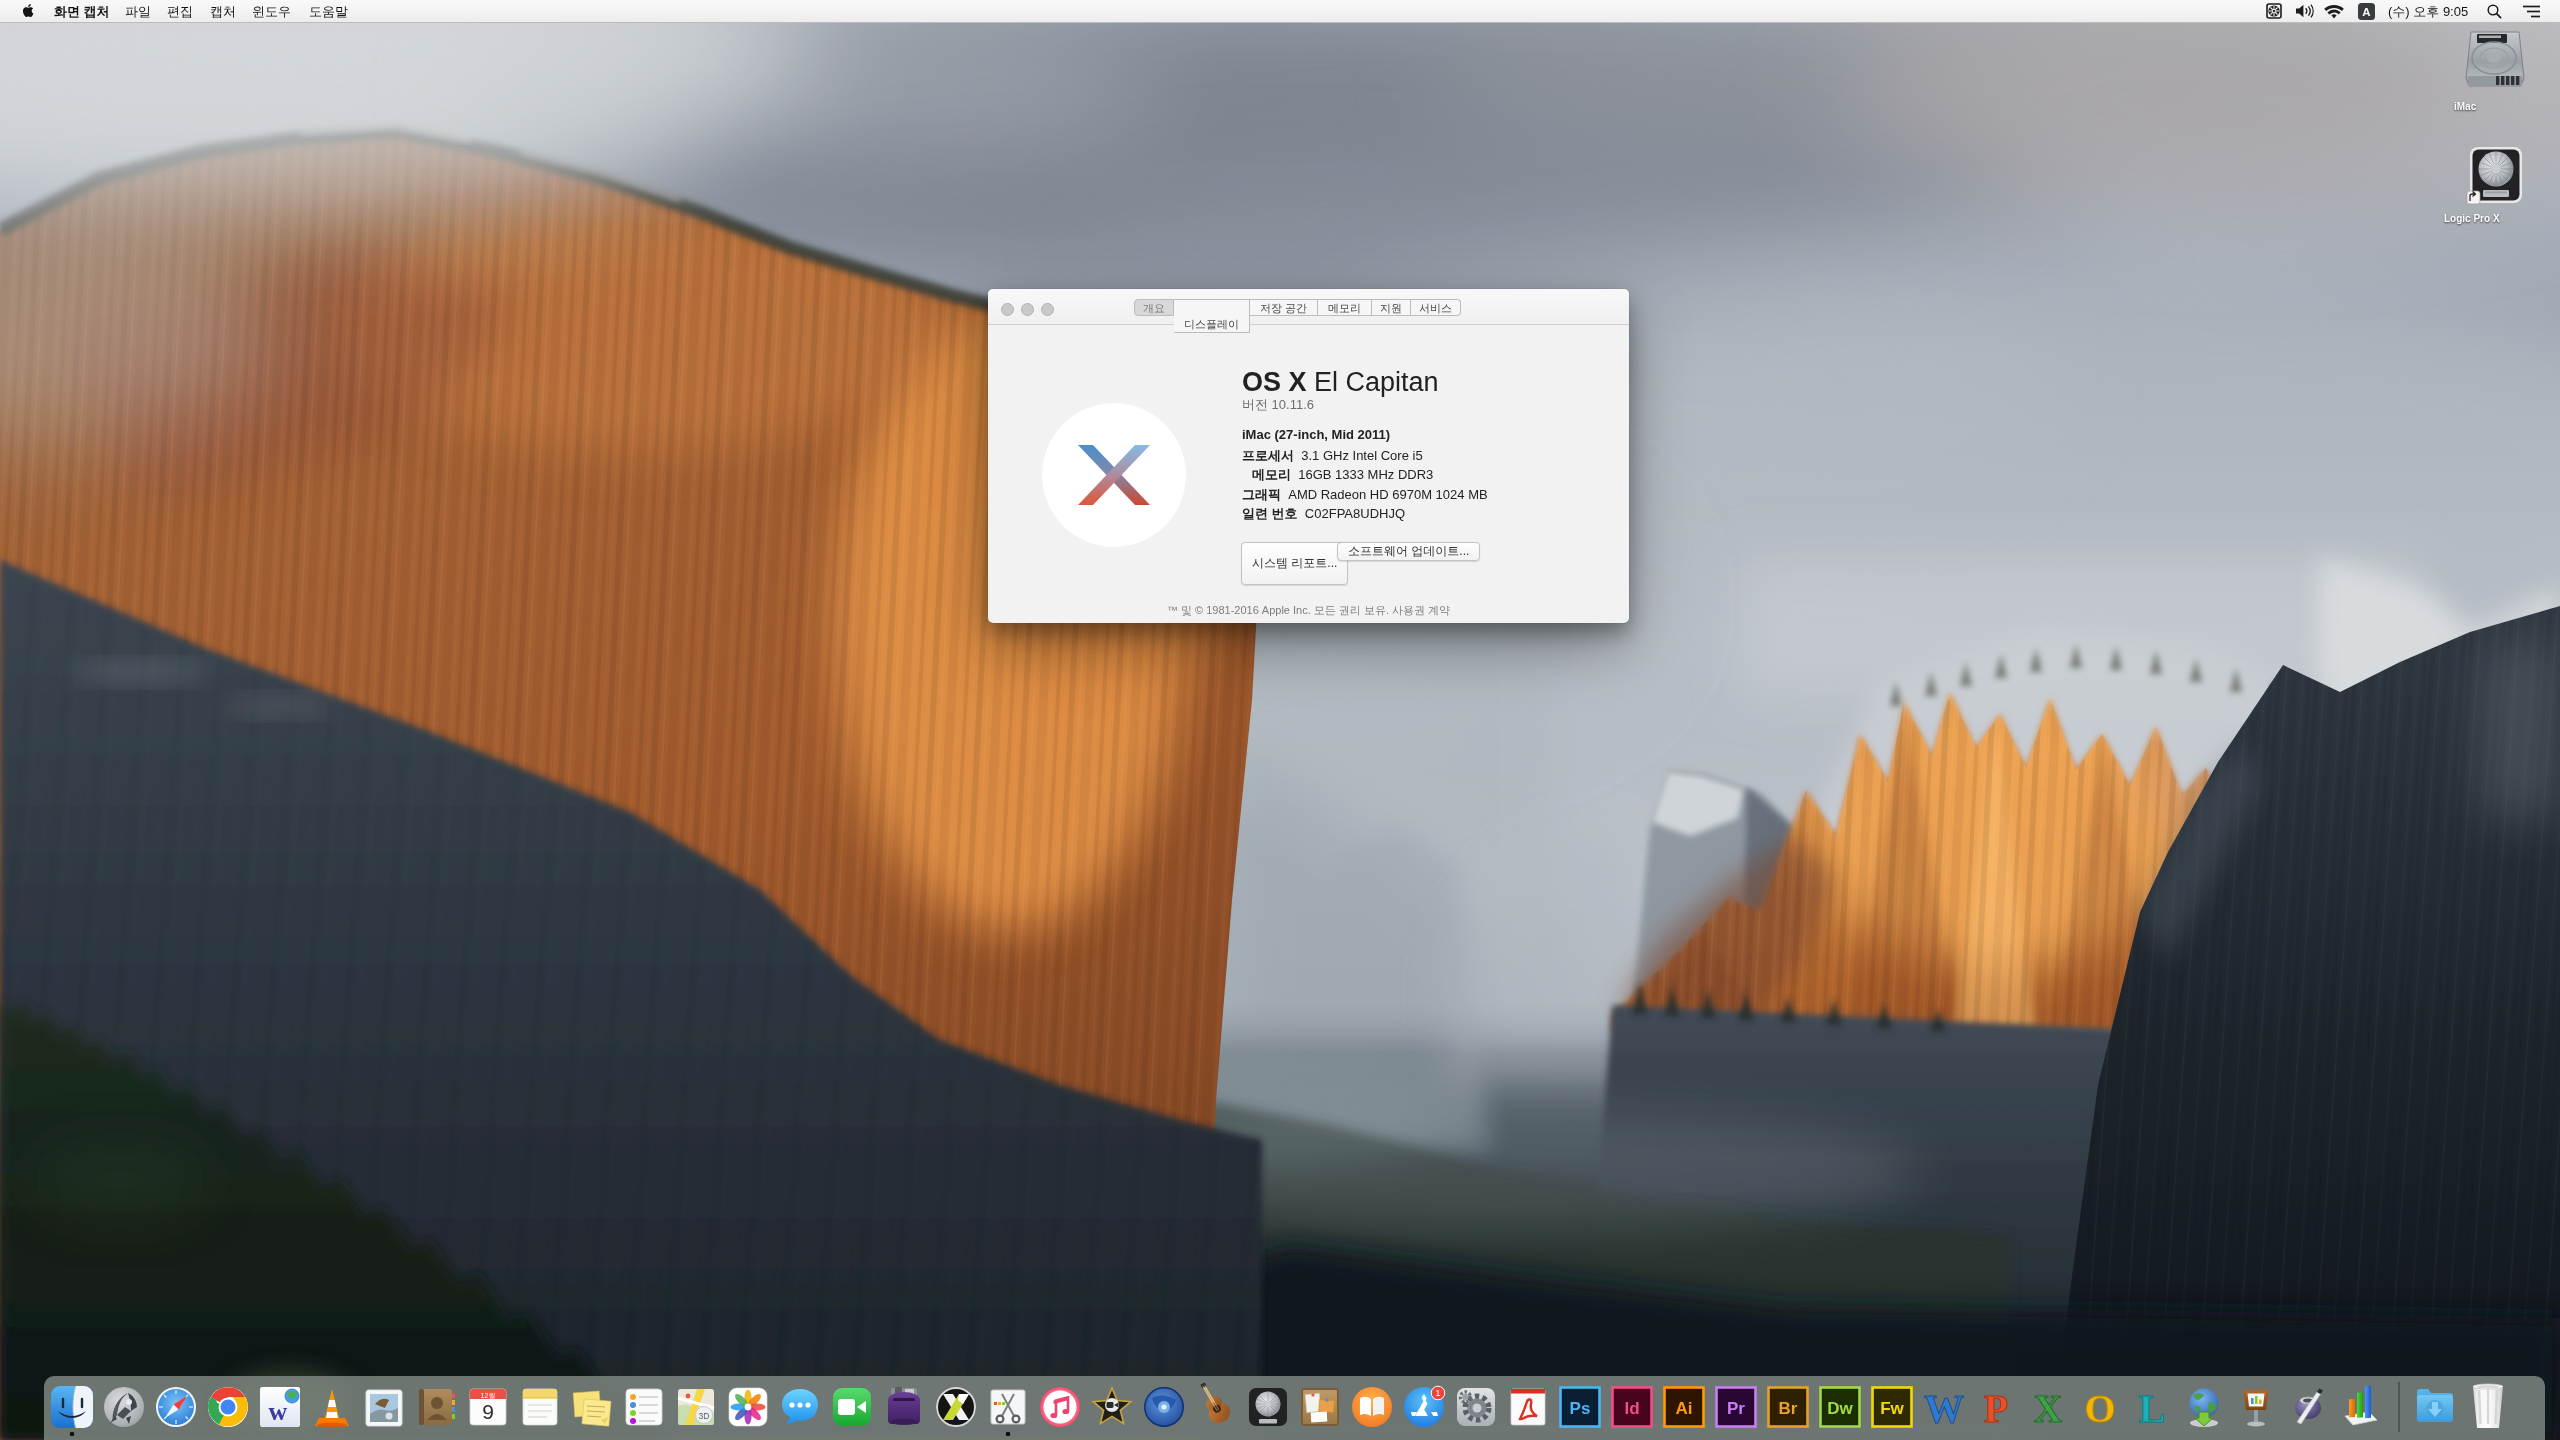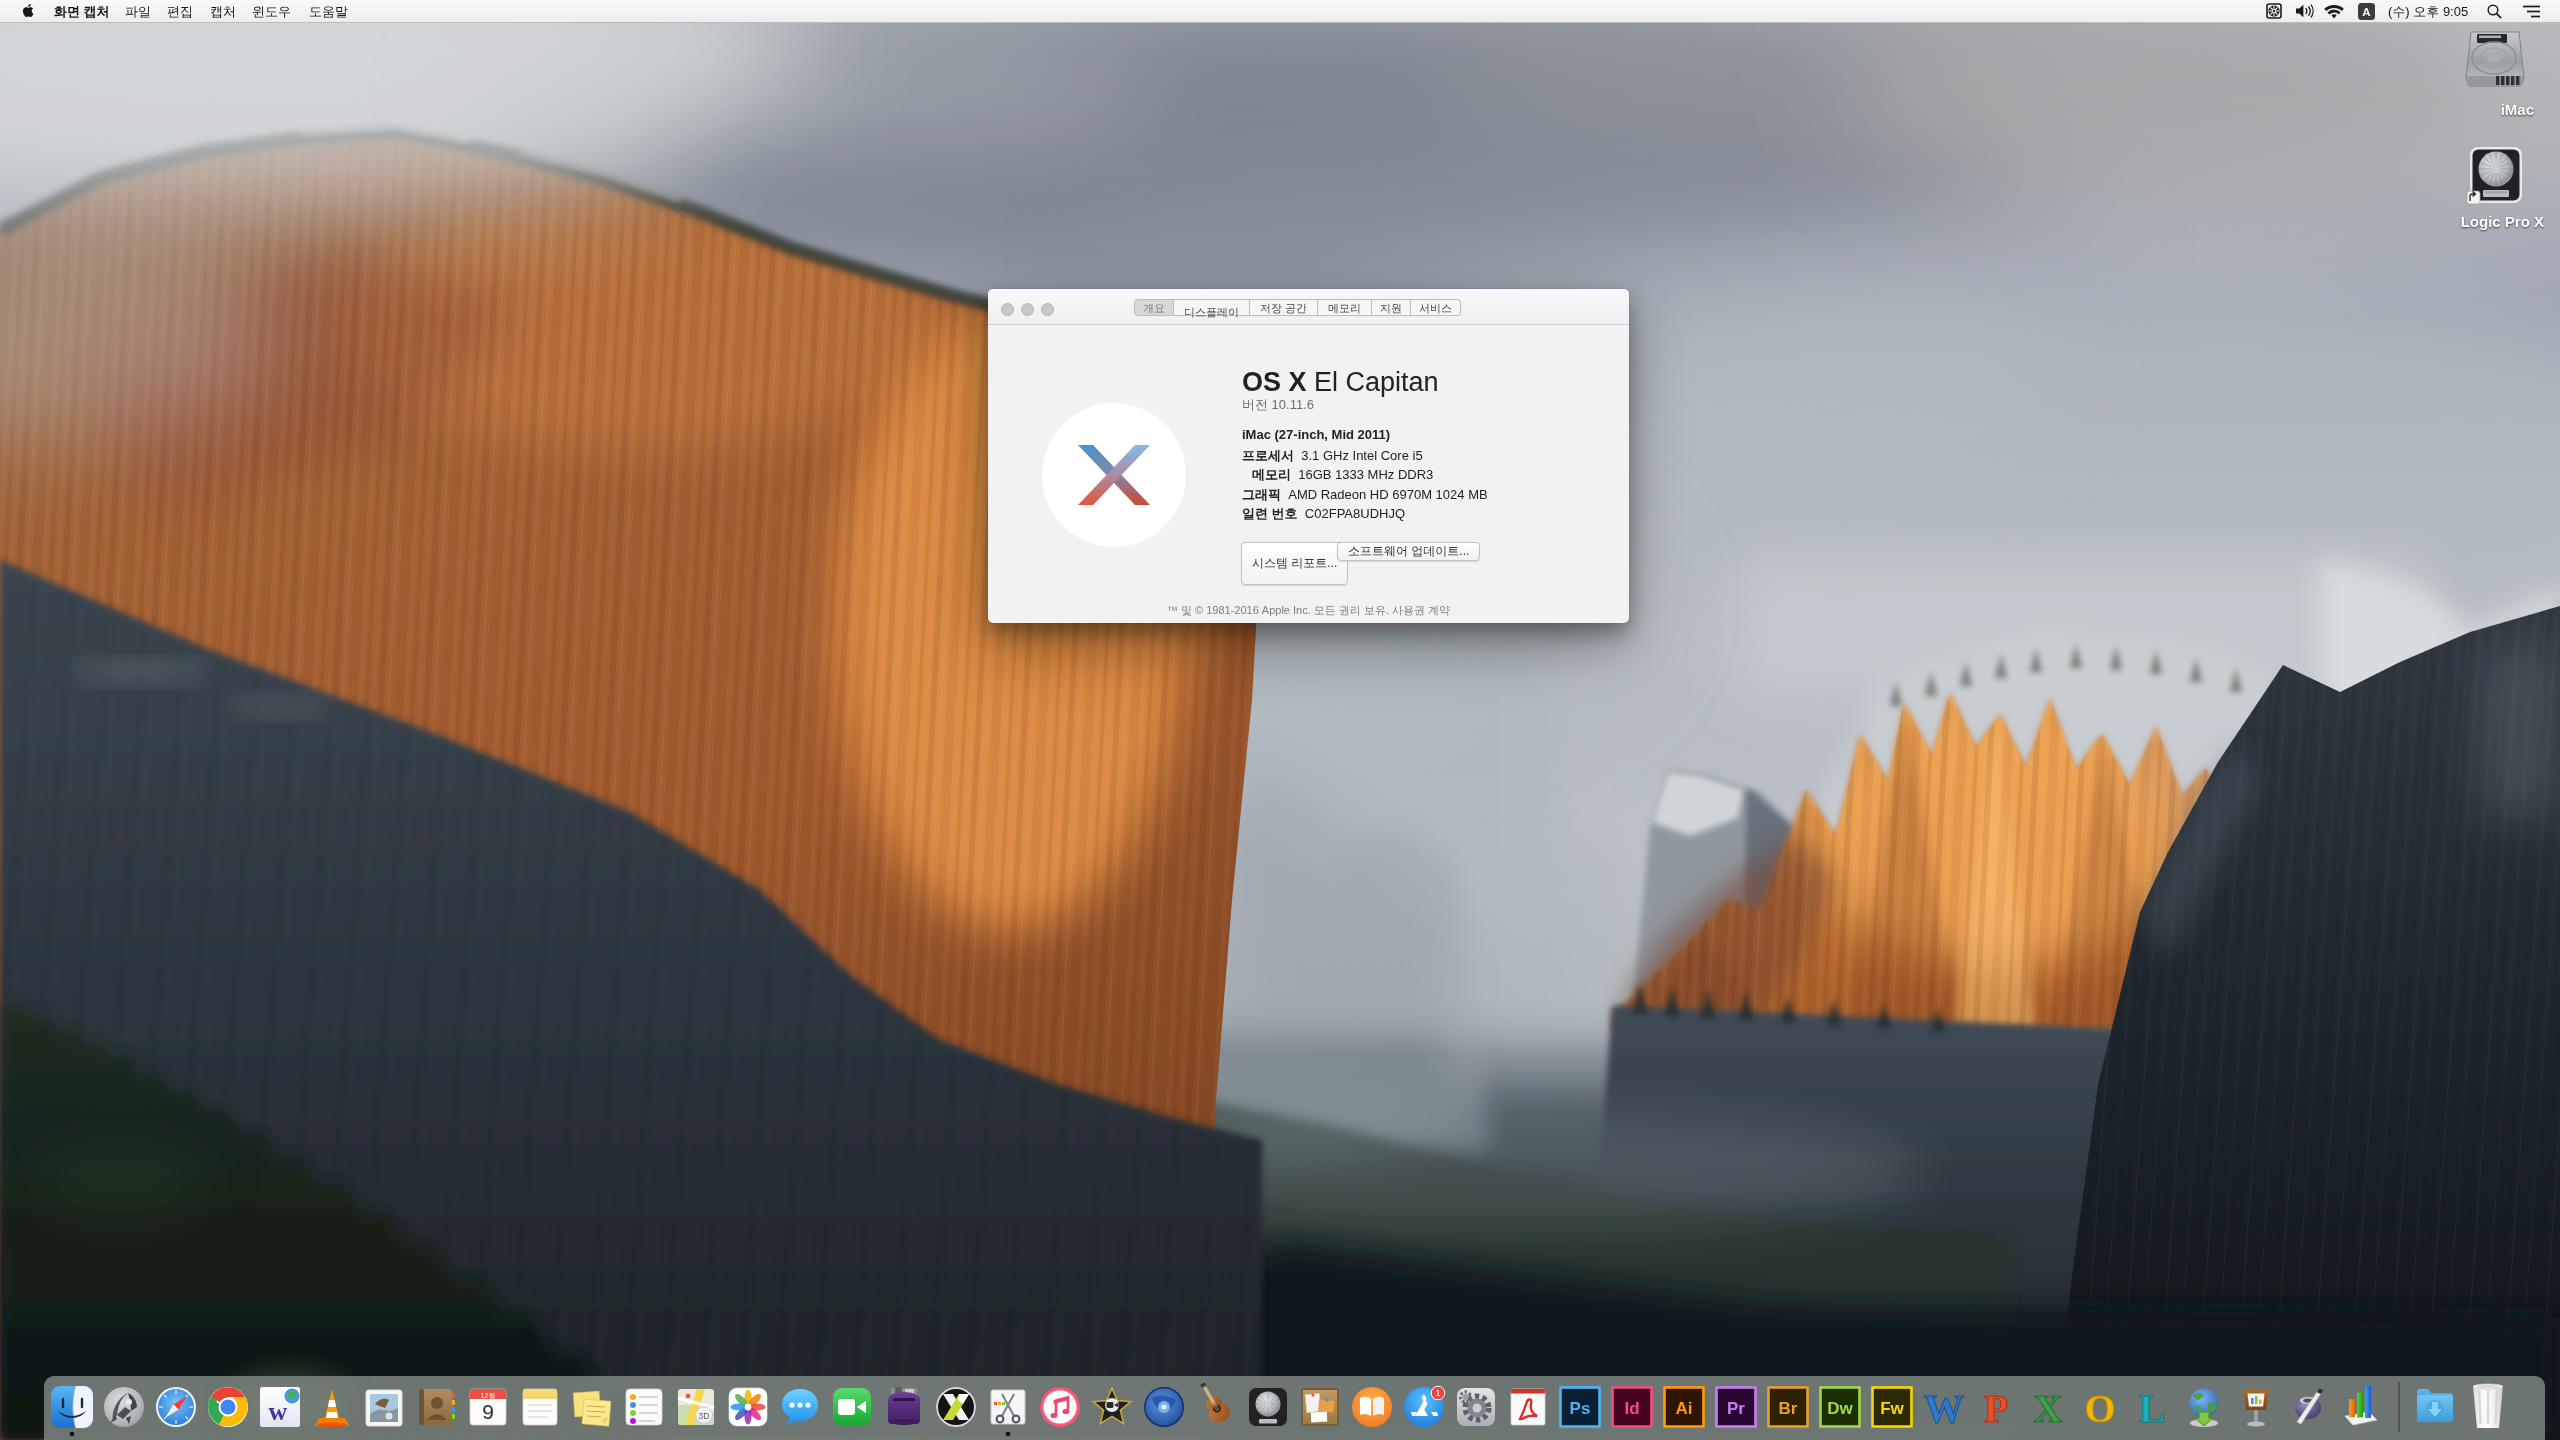--- a/index.html
+++ b/index.html
@@ -1,21 +1,21 @@
 <!DOCTYPE html>
 <html><head>
 <meta charset="utf-8">
 <style>
 html,body{margin:0;padding:0;width:2560px;height:1440px;overflow:hidden;background:#9aa2ac;font-family:"Liberation Sans",sans-serif;}
 #wall{position:absolute;left:0;top:0;width:2560px;height:1440px;}
 #menubar{position:absolute;left:0;top:0;width:2560px;height:22px;background:linear-gradient(#f9f9f9,#ededee);border-bottom:1px solid rgba(70,74,80,.35);z-index:10;}
 .mi{position:absolute;top:0;height:34px;line-height:23px;font-size:13px;color:#141414;white-space:nowrap;}
 #window{position:absolute;left:988px;top:289px;width:641px;height:334px;background:#f2f2f2;border-radius:5px;box-shadow:0 10px 20px rgba(0,0,0,.30),0 25px 60px rgba(0,0,0,.35),0 0 1px rgba(0,0,0,.45);z-index:20;}
 #dock{position:absolute;left:44px;top:1376px;width:2501px;height:64px;background:rgba(124,134,128,.85);border-radius:10px 10px 0 0;z-index:30;}
-.lbl{position:absolute;color:#fff;font-size:15px;font-weight:bold;text-align:right;text-shadow:0 1px 2px rgba(0,0,0,.65);z-index:5;}
+.lbl{position:absolute;color:#fff;font-size:10px;font-weight:bold;text-align:left;text-shadow:0 1px 2px rgba(0,0,0,.65);z-index:5;}
 </style>
 </head>
 <body>
 <svg id="wall" viewBox="0 0 2560 1440" preserveAspectRatio="none">
 <defs>
 <filter id="b3" x="-30%" y="-30%" width="160%" height="160%">
         <feGaussianBlur stdDeviation="3"></feGaussianBlur>
       </filter>
 <filter id="b6" x="-30%" y="-30%" width="160%" height="160%">
         <feGaussianBlur stdDeviation="6"></feGaussianBlur>
@@ -313,21 +313,21 @@
 </svg>
 <div class="lbl" style="left:2444px;top:213px;width:100px">Logic Pro X</div>
 </div>
 <div id="window">
 <div style="position:absolute;left:0;top:0;width:100%;height:35px;background:linear-gradient(#f8f8f8,#f0f0f0);border-bottom:1px solid #cfcfcf;border-radius:5px 5px 0 0">
 <div style="position:absolute;left:12.5px;top:13.5px;width:11px;height:11px;border-radius:50%;background:#c9c9c9;border:.5px solid #b2b2b2"></div>
 <div style="position:absolute;left:32.5px;top:13.5px;width:11px;height:11px;border-radius:50%;background:#c9c9c9;border:.5px solid #b2b2b2"></div>
 <div style="position:absolute;left:52.5px;top:13.5px;width:11px;height:11px;border-radius:50%;background:#c9c9c9;border:.5px solid #b2b2b2"></div>
 <div style="position:absolute;left:146px;top:10px;height:17px;display:flex;font-size:11px;color:#4a4a4a">
 <div style="padding:0 8px;line-height:17px;background:#d8d8d8;border:1px solid #bcbcbc;border-radius:4px 0 0 4px;color:#7a7a7a">개요</div>
-<div style="padding:4px 10px;line-height:17px;background:#f6f6f6;border:1px solid #bcbcbc;border-left:none">디스플레이</div>
+<div style="padding:16px 10px;line-height:17px;background:#f6f6f6;border:1px solid #bcbcbc;border-left:none">디스플레이</div>
 <div style="padding:0 10px;line-height:17px;background:#f6f6f6;border:1px solid #bcbcbc;border-left:none">저장 공간</div>
 <div style="padding:0 10px;line-height:17px;background:#f6f6f6;border:1px solid #bcbcbc;border-left:none">메모리</div>
 <div style="padding:0 8px;line-height:17px;background:#f6f6f6;border:1px solid #bcbcbc;border-left:none">지원</div>
 <div style="padding:0 8px;line-height:17px;background:#f6f6f6;border:1px solid #bcbcbc;border-left:none;border-radius:0 4px 4px 0">서비스</div>
 </div>
 </div>
 <svg style="position:absolute;left:54px;top:114px" width="144" height="144" viewBox="0 0 144 144">
 <defs>
 <linearGradient id="xb" x1="0" y1="0" x2="0" y2="1">
           <stop offset="0" stop-color="#4a90cc"></stop>

